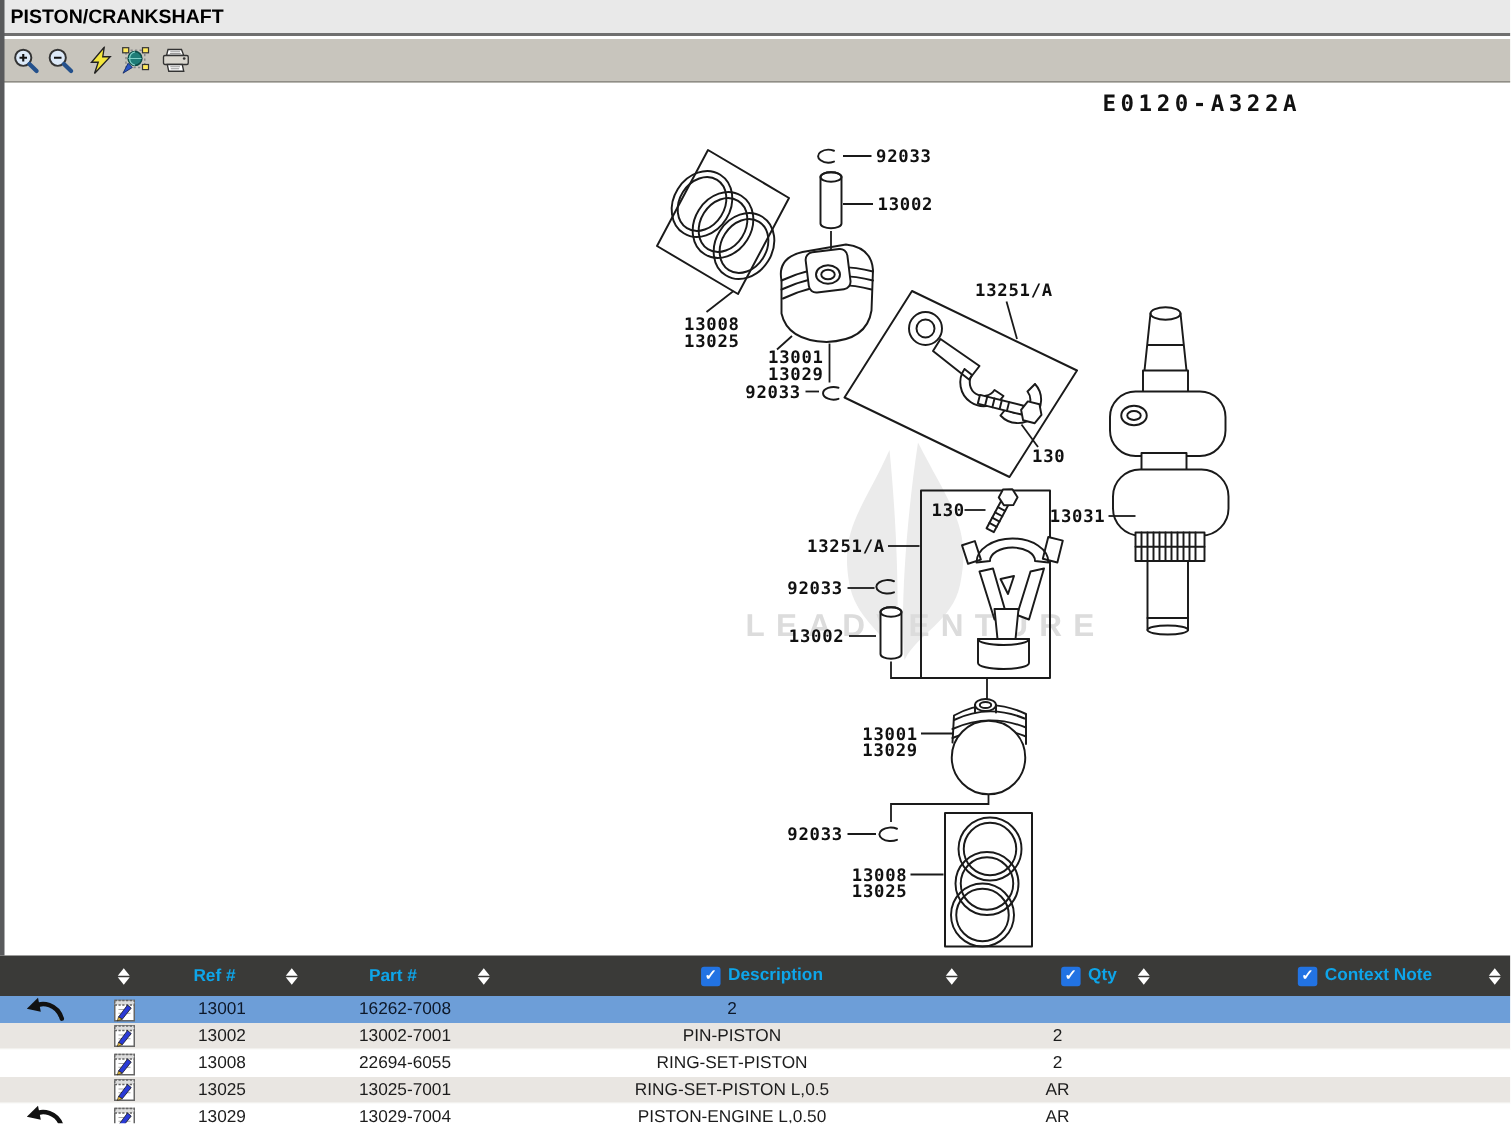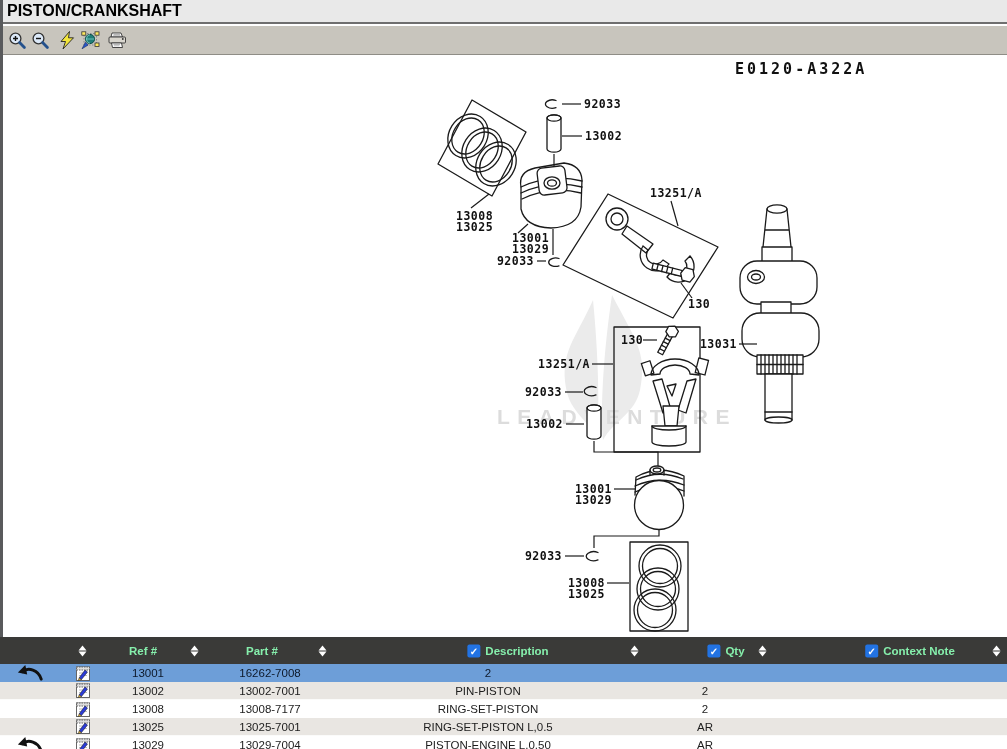--- a/index.html
+++ b/index.html
@@ -3,38 +3,38 @@
 <meta charset="utf-8">
 <style>
   html,body{margin:0;padding:0;background:#fff;}
   #screen{position:relative;width:1007px;height:749px;overflow:hidden;background:#fff;
           font-family:"Liberation Sans",sans-serif;}
   
   #left-strip{position:absolute;left:0;top:0;width:3px;height:637px;background:#595a5c;z-index:6;}
   
   #titlebar{position:absolute;left:0;top:0;width:1007px;height:24px;background:#e9e9e9;
             border-bottom:2px solid #6f6f6f;box-sizing:border-box;z-index:5;}
-  #titlebar .t{font-size:16px;font-weight:bold;color:#000;line-height:22px;padding-left:7px;display:inline-block;}
+  #titlebar .t{font-size:13px;font-weight:bold;color:#000;line-height:22px;padding-left:7px;display:inline-block;}
   
   #toolbar{position:absolute;left:0;top:26px;width:1007px;height:29px;background:#c8c5bd;
            border-bottom:1px solid #8f8d86;box-sizing:border-box;display:flex;align-items:center;
            padding-left:6px;z-index:5;}
   .tbtn{width:22px;height:20px;display:flex;align-items:center;justify-content:center;margin-right:1px;cursor:pointer;}
   .tbtn.gap{margin-left:4px;}
   
   #diagram{position:absolute;left:0;top:55px;width:1007px;height:578px;background:#fff;}
   .dlabel{font-family:"DejaVu Sans Mono",monospace;font-weight:bold;font-size:11.5px;
           letter-spacing:0.5px;fill:#111;}
   .dcode{font-family:"DejaVu Sans Mono",monospace;font-weight:bold;font-size:15px;
          letter-spacing:3px;fill:#111;}
   .wmtext{font-family:"Liberation Sans",sans-serif;font-weight:bold;font-size:21px;
           letter-spacing:7.5px;fill:#dcdcdc;}
   
   #ptable{position:absolute;left:0;top:637px;width:1007px;bottom:0;}
-  #thead{position:relative;height:27px;background:#3a3a38;color:#86efac;}
+  #thead{position:relative;height:27px;background:#3a3a38;color:#0ea5e9;}
   .hlabel{position:absolute;top:50%;transform:translate(-50%,-50%);font-size:11.5px;font-weight:bold;white-space:nowrap;cursor:pointer;}
   .hgroup{position:absolute;top:50%;transform:translate(-50%,-50%);display:flex;align-items:center;gap:5px;font-size:11.5px;font-weight:bold;white-space:nowrap;cursor:pointer;margin-left:24px;}
   .cb{width:13px;height:13px;background:#2273e3;border-radius:2px;color:#fff;font-size:10px;
       line-height:13px;text-align:center;font-weight:bold;flex:0 0 auto;cursor:pointer;}
   .cb::after{content:"✓";}
   .sort{position:absolute;top:50%;transform:translate(-50%,-50%);width:9px;cursor:pointer;}
   .sort i{display:block;width:0;height:0;border-left:4.5px solid transparent;border-right:4.5px solid transparent;margin:1px auto;}
   .sort .up{border-bottom:5px solid #fff;}
   .sort .dn{border-top:5px solid #fff;}
   .trow{display:grid;grid-template-columns:60px 46px 84px 160px 276px 158px 204px 19px;
@@ -342,21 +342,21 @@
       <span class="cell c-ic">
         <svg width="16" height="17" viewBox="0 0 16 17">
             <rect x="1.5" y="2" width="13" height="13.5" fill="#fff" stroke="#666"></rect>
             <rect x="1.5" y="2" width="13" height="3" fill="#ddd" stroke="#666" stroke-dasharray="1.5,1"></rect>
             <path d="M4,8 H12 M4,10.5 H12" stroke="#aaa" stroke-width="0.8"></path>
             <path d="M4,13 L10,5 L12.5,7 L6.5,14.5 Z" fill="#2b3bd6" stroke="#111" stroke-width="0.5"></path>
             <polygon points="4,13 6.5,14.5 3.2,15.6" fill="#f0c040" stroke="#111" stroke-width="0.4"></polygon>
           </svg>
       </span>
       <span class="cell">13008</span>
-      <span class="cell">13008-7177</span>
+      <span class="cell">22694-6055</span>
       <span class="cell">RING-SET-PISTON</span>
       <span class="cell">2</span>
       <span class="cell"></span>
       <span class="cell"></span>
     </div>
 
     <div class="trow alt">
       <span class="cell"></span>
       <span class="cell c-ic">
         <svg width="16" height="17" viewBox="0 0 16 17">

